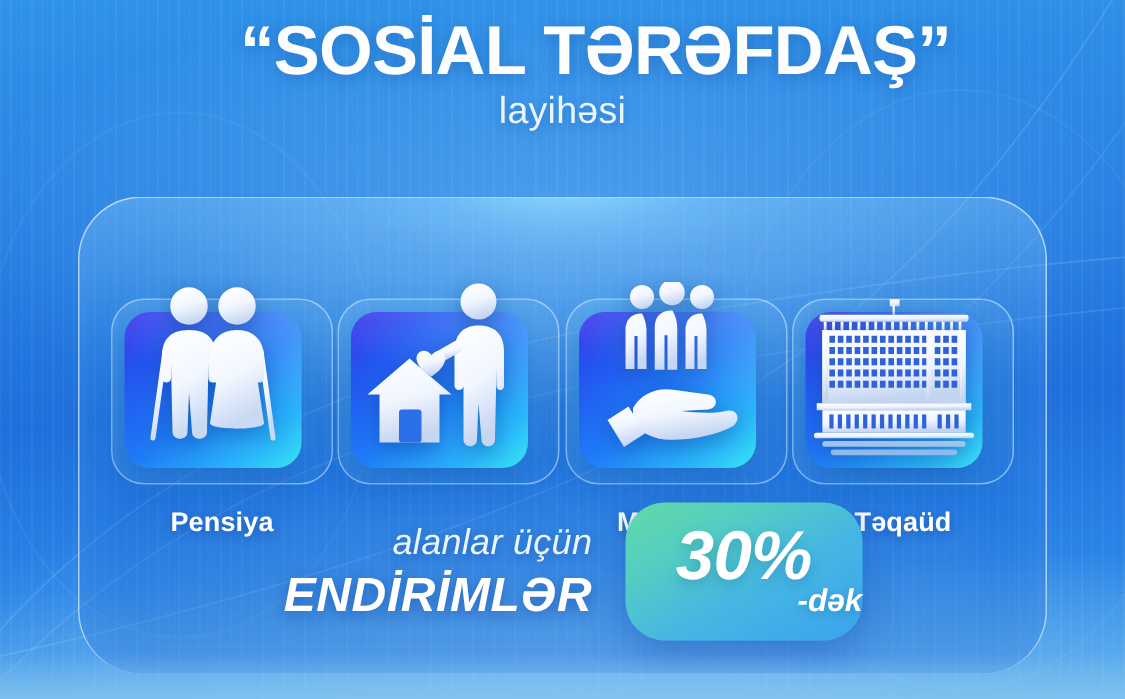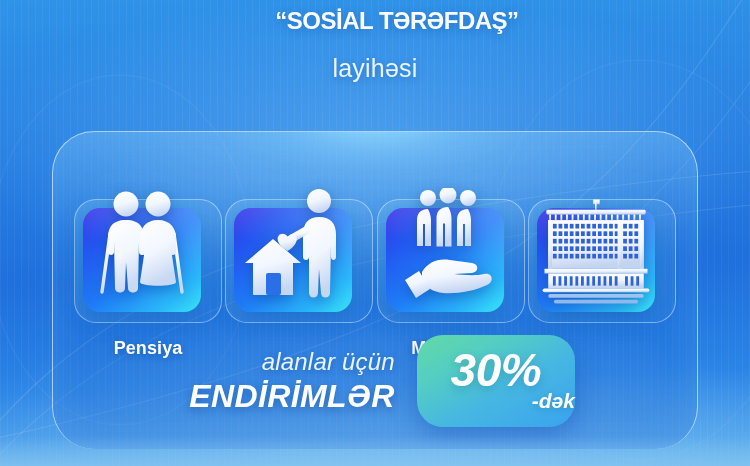--- a/index.html
+++ b/index.html
@@ -29,28 +29,28 @@
     position:absolute; inset:0; overflow:hidden;
   }
   .bg-arcs svg { position:absolute; top:0; left:0; }
 
   
   .header {
     position:absolute; top:8px; left:0; right:0;
     text-align:center; z-index:6;
   }
   .title {
-    font-size:24px; font-weight:700; color:#fdfdff;
+    font-size:46px; font-weight:700; color:#fdfdff;
     letter-spacing:-0.5px;
     line-height:1.12;
     text-shadow:0 2px 10px rgba(10,60,140,0.35);
     padding-left:44px;
   }
   .subtitle {
-    margin-top:19px;
+    margin-top:0;
     font-size:25px; font-weight:300; color:#eaf5ff;
     letter-spacing:0.2px;
     text-shadow:0 2px 8px rgba(10,60,140,0.3);
   }
 
   
   .card {
     position:absolute;
     left:52px; top:131px; width:646px; height:318px;
     border-radius:42px;
@@ -425,20 +425,21 @@
                 <rect x="100" y="86" width="3" height="10"></rect>
               <rect x="106" y="86" width="3" height="10"></rect>
             </g>
 
             <rect x="6" y="99" width="114" height="4" rx="2" fill="url(#gw4)"></rect>
             <rect x="12" y="105" width="102" height="4" rx="2" fill="#9fc3ef"></rect>
             <rect x="18" y="111" width="90" height="4" rx="2" fill="#8fb8ec"></rect>
           </svg>
         </div>
       </div>
+      <div class="tile-label">Təqaüd</div>
     </div>
 
   </div>
 
   <div class="promo">
     <div class="promo-text">
       <div class="promo-line1">alanlar üçün</div>
       <div class="promo-line2">ENDİRİMLƏR</div>
     </div>
     <div class="badge">

